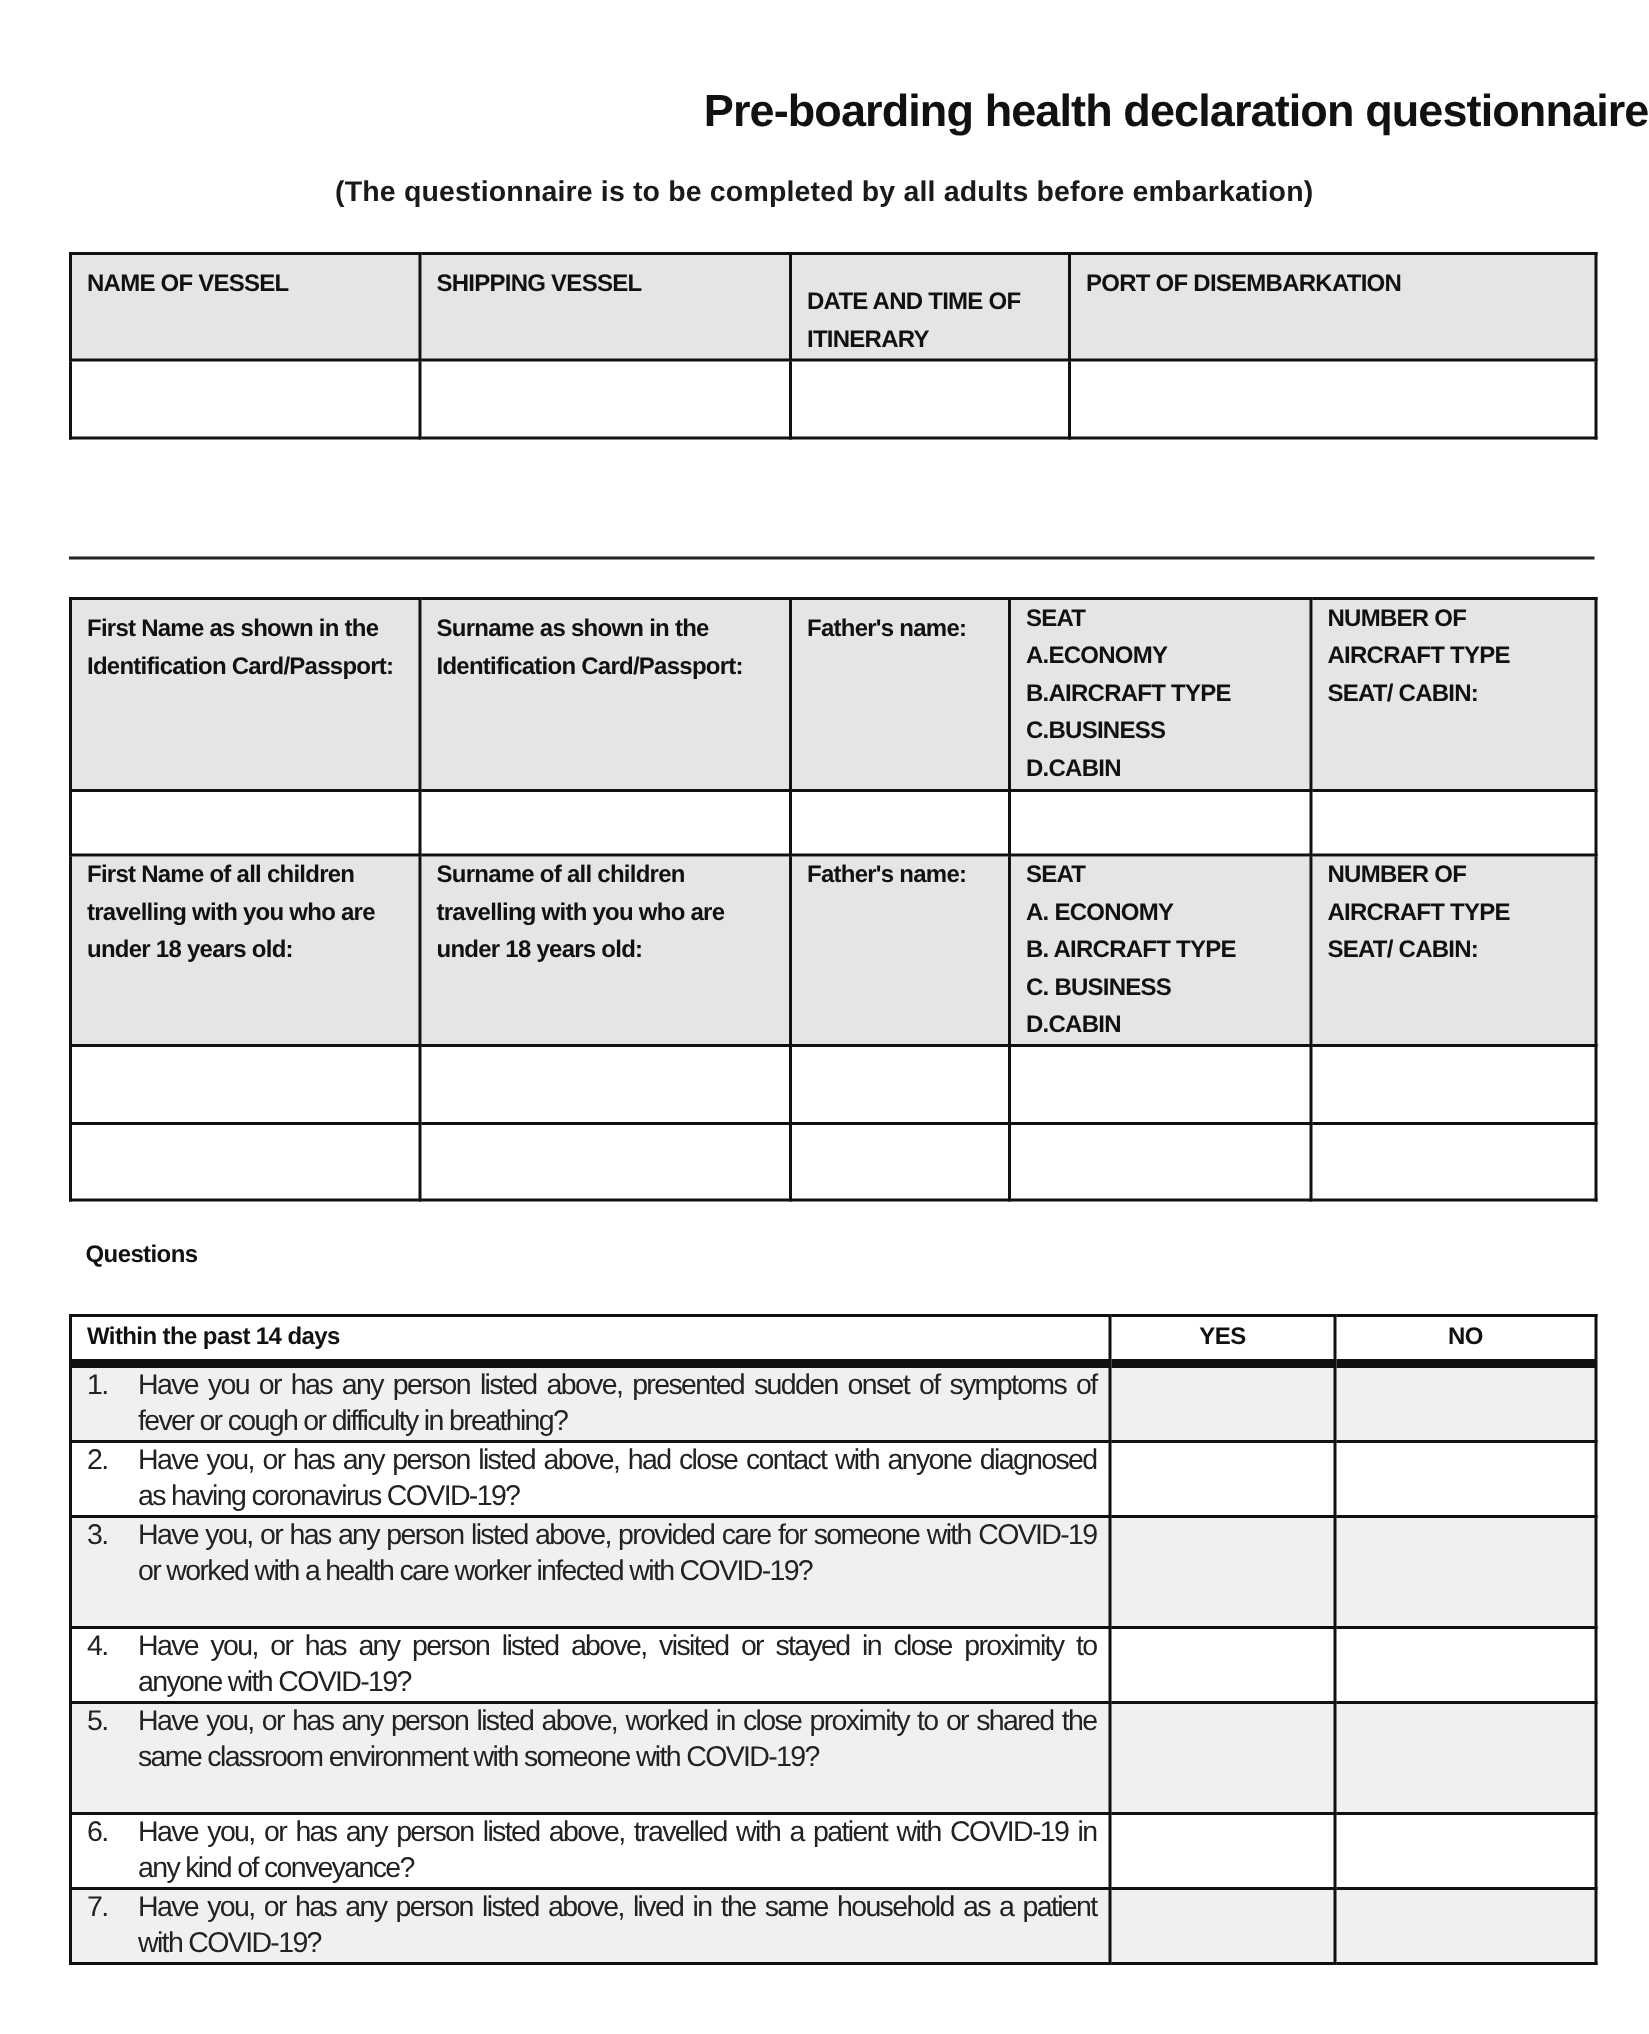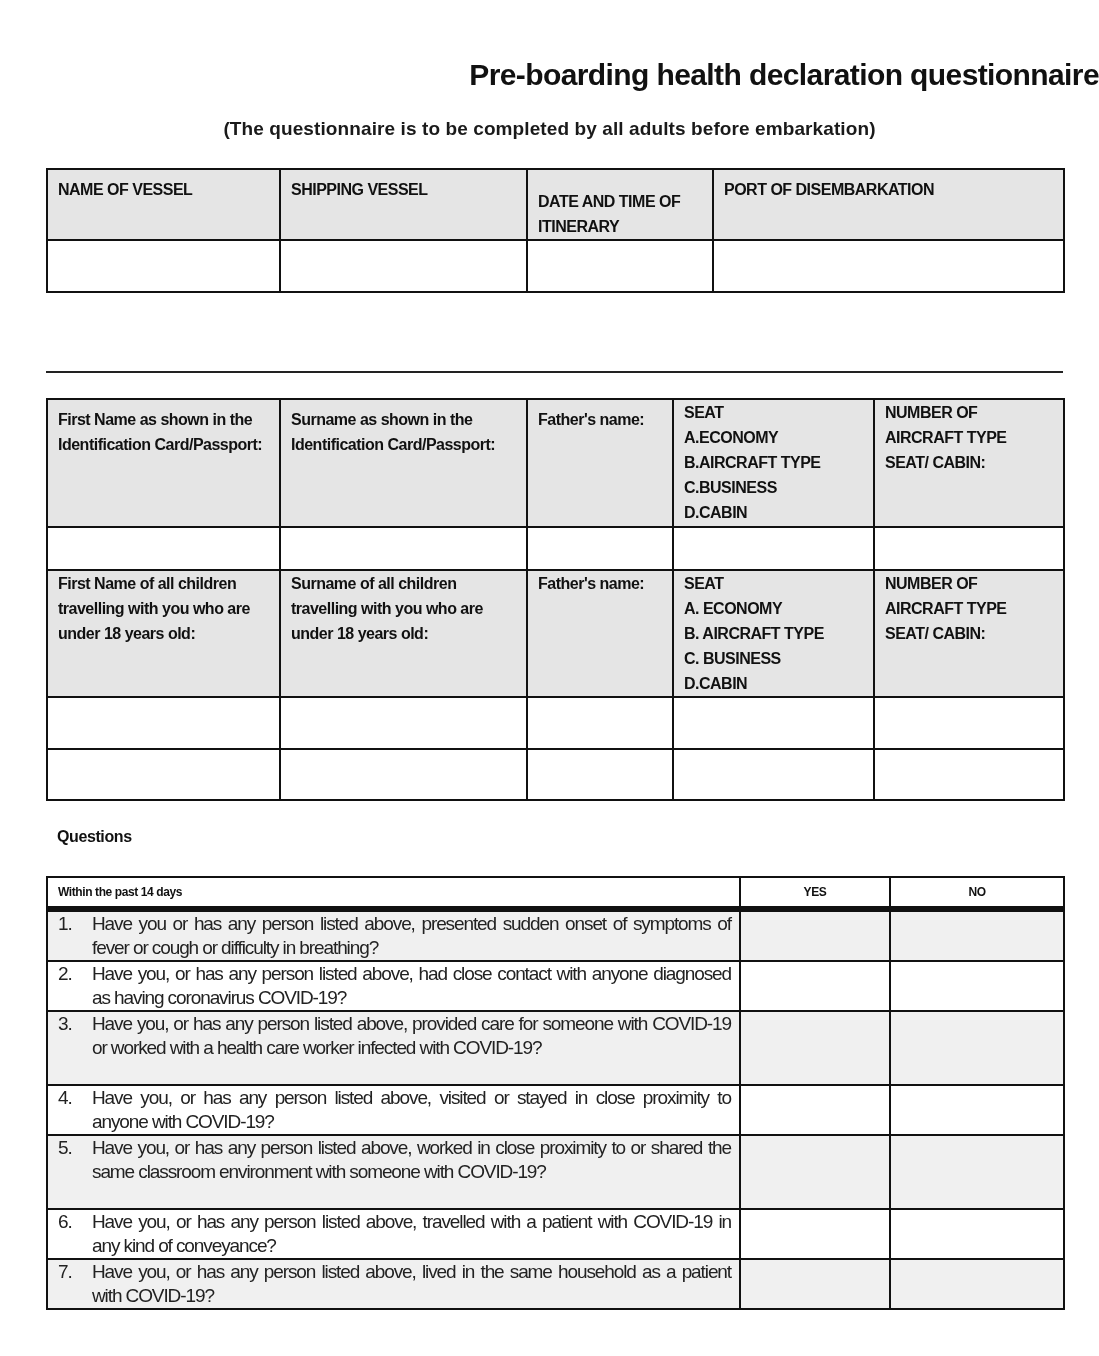--- a/index.html
+++ b/index.html
@@ -32,21 +32,21 @@
   .questions-label {
     position: absolute; left: 57px; top: 828px; font-size: 16px; font-weight: bold;
     letter-spacing: -0.4px; color: #111;
   }
   table.qs {
     position: absolute; left: 46px; top: 876px; width: 1017px;
     border-collapse: collapse; table-layout: fixed;
   }
   table.qs td { border: 2px solid #111; box-sizing: border-box; }
   table.qs tr.head td {
-    height: 32px; font-size: 12px; font-weight: bold; letter-spacing: -0.4px;
+    height: 32px; font-size: 16px; font-weight: bold; letter-spacing: -0.4px;
     padding: 0 10px; border-bottom: 6px solid #111; background: #fff;
   }
   table.qs tr.head td.c { text-align: center; margin-left: 32px; }
   table.qs tr.q td.text {
     font-family: "Liberation Sans Narrow", "Liberation Sans", sans-serif;
     font-size: 19px; line-height: 24px; letter-spacing: -1.1px; color: #222;
     padding: 0 8px 0 10px; text-align: justify; vertical-align: top;
   }
   .qnum { display: inline-block; width: 34px; }
   .qtext-wrap { display: flex; }

